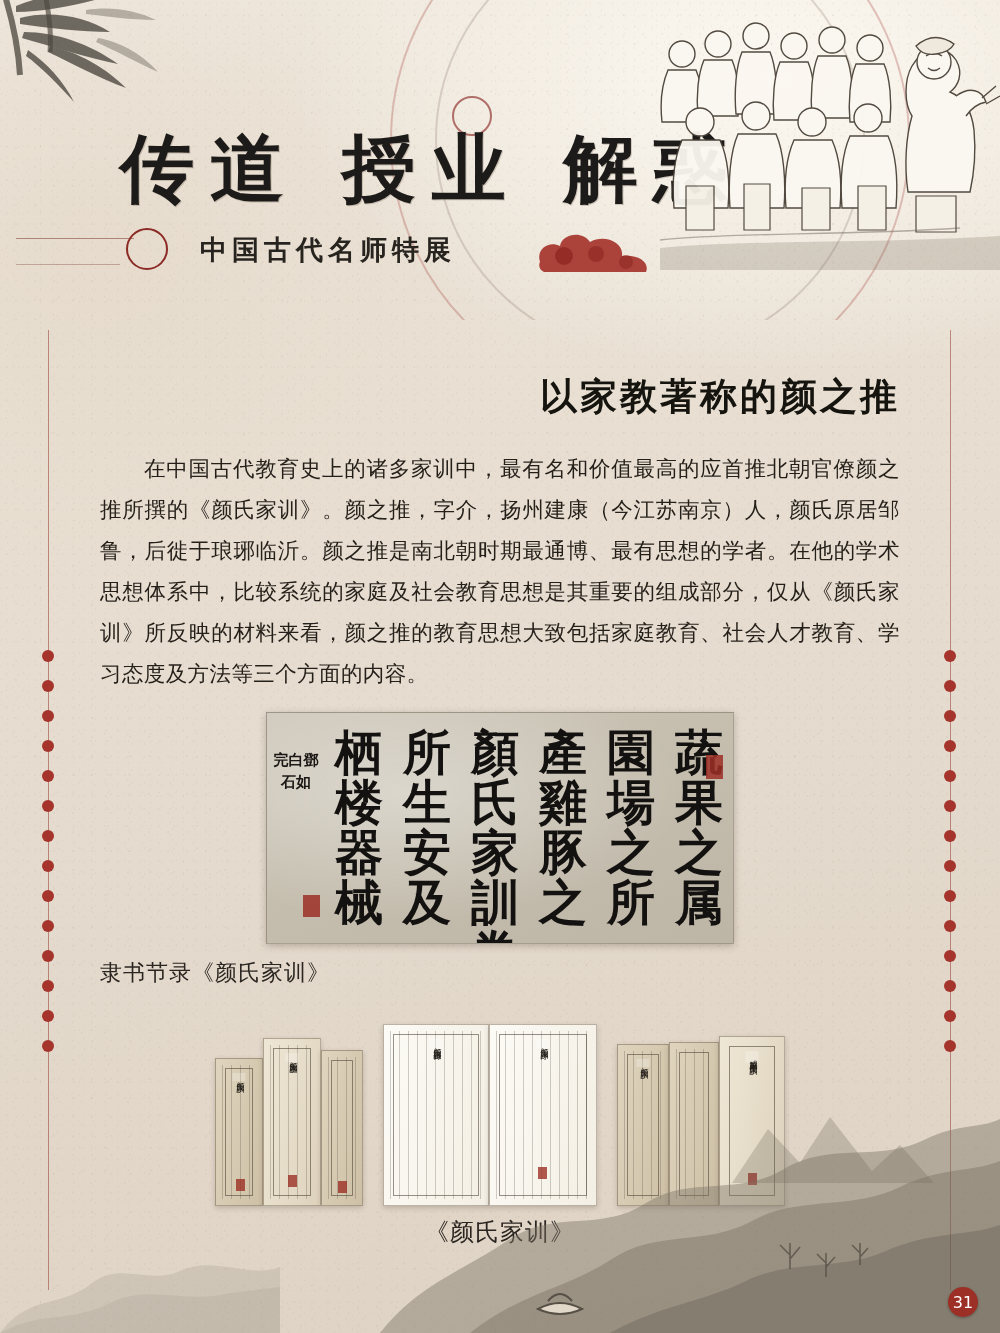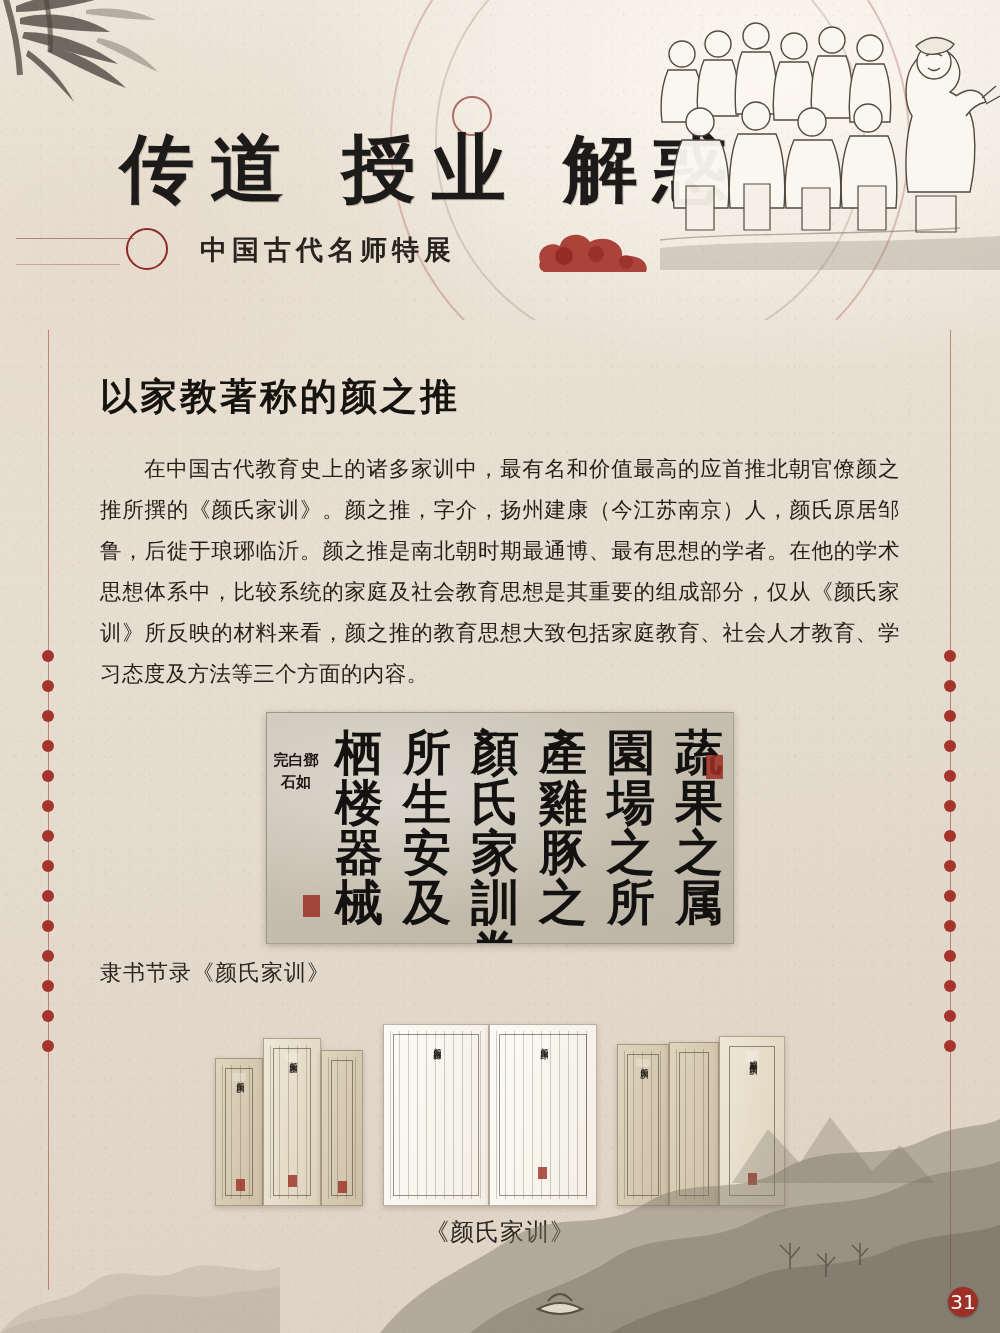--- a/index.html
+++ b/index.html
@@ -109,21 +109,21 @@
   .dots.right { left: 944px; top: 650px; }
   .dots span {
     display: block; width: 12px; height: 12px; border-radius: 50%;
     background: #a5342c; margin-bottom: 18px;
   }
 
   
   .content { position: absolute; left: 100px; top: 372px; width: 800px; }
 
   .article-title {
-    text-align: left;
+    text-align: right;
     font-family: "DejaVu Serif", "Liberation Serif", serif;
     font-size: 37px;
     font-weight: 700;
     color: #16140f;
     letter-spacing: 3px;
     margin: 0 0 26px 0;
   }
 
   .body-text {
     font-family: "DejaVu Sans", "Liberation Sans", sans-serif;
@@ -230,21 +230,21 @@
   
   .landscape { position: absolute; right: 0; bottom: 0; width: 640px; height: 300px; opacity: .9; }
   .landscape-left { position: absolute; left: 0; bottom: 0; width: 280px; height: 150px; opacity: .55; }
 
   
   .page-no {
     position: absolute; right: 22px; bottom: 16px;
     width: 30px; height: 30px; border-radius: 50%;
     background: #9c2f26; color: #fff;
     display: flex; align-items: center; justify-content: center;
-    font-size: 20px; font-family: "DejaVu Sans", "Liberation Sans", sans-serif;
+    font-size: 16px; font-family: "DejaVu Sans", "Liberation Sans", sans-serif;
     box-shadow: 0 1px 3px rgba(0,0,0,.3);
   }
 </style>
 </head>
 <body>
 
 <div class="page">
   <div class="grain"></div>
 
   <div class="top-band">

